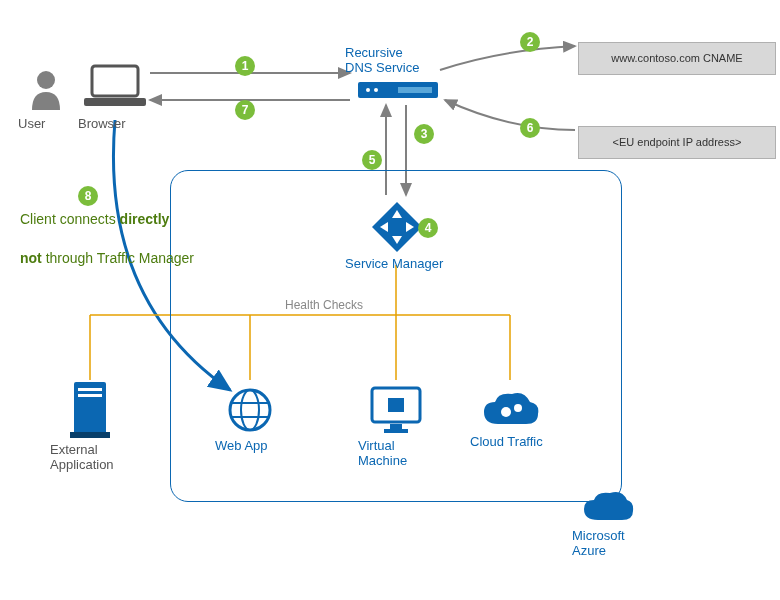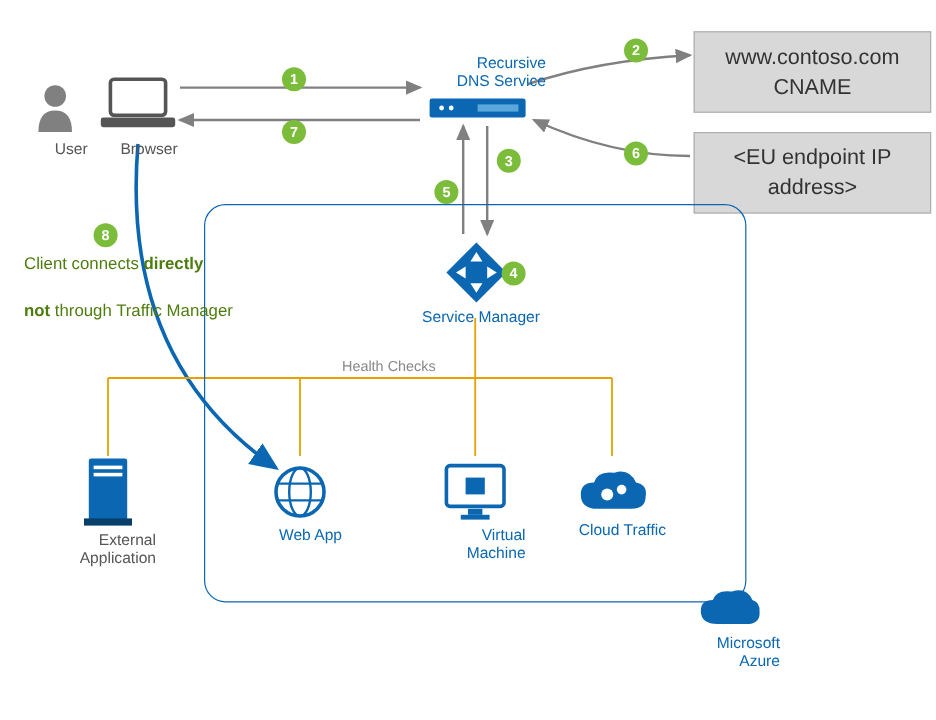--- a/index.html
+++ b/index.html
@@ -1,19 +1,19 @@
 <!DOCTYPE html>
 <html><head>
 <meta charset="utf-8">
 <style>
   body { margin: 0; font-family: "Segoe UI", Arial, sans-serif; background: #fff; width: 780px; height: 600px; position: relative; overflow: hidden; }
-  .label { position: absolute; text-align: right; font-size: 13px; color: #555; }
+  .label { position: absolute; text-align: left; font-size: 13px; color: #555; }
   .label-blue { color: #0b67b2; }
   .step { position: absolute; width: 20px; height: 20px; border-radius: 50%; background: #7bbd3b; color: #fff; font-size: 12px; font-weight: bold; display: flex; align-items: center; justify-content: center; z-index: 10; }
-  .dns-box { position: absolute; background: #d8d8d8; border: 1px solid #b0b0b0; font-size: 18px; color: #333; padding: 8px 12px; text-align: center; line-height: 1.4; }
+  .dns-box { position: absolute; background: #d8d8d8; border: 1px solid #b0b0b0; font-size: 11px; color: #333; padding: 8px 12px; text-align: center; line-height: 1.4; margin-top: 16px; }
   .italic { }
   .azure-frame { position: absolute; border: 1px solid #0b67b2; border-radius: 18px; }
   .note { position: absolute; font-size: 14px; color: #4d7c0f; line-height: 1.4; }
   .health { position: absolute; font-size: 12px; color: #888; margin-left: 40px; }
   svg { position: absolute; overflow: visible; }
 </style>
 </head>
 <body>
 
 <svg width="780" height="600" style="left:0;top:0">

